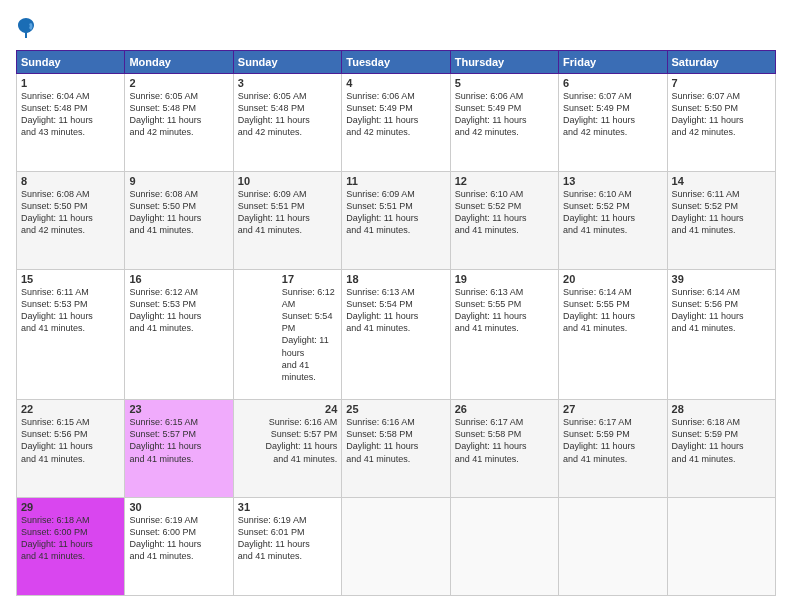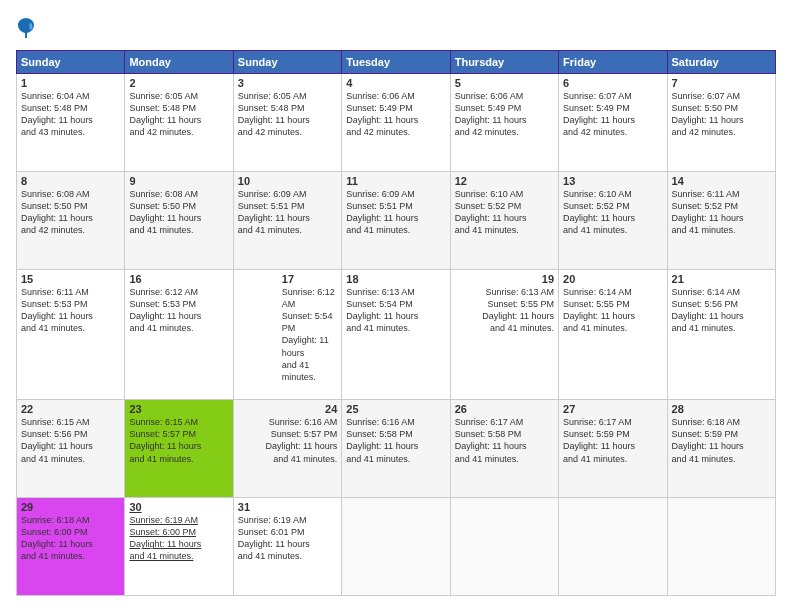--- a/index.html
+++ b/index.html
@@ -261,51 +261,51 @@
 Daylight: 11 hours
 and 41 minutes.</div>
           </td>
           <td style="background: rgb(255, 255, 255); margin-left: 36px;">
             <span class="day-num">18</span>
             <div class="day-info" style="white-space: pre-line;">Sunrise: 6:13 AM
 Sunset: 5:54 PM
 Daylight: 11 hours
 and 41 minutes.</div>
           </td>
-          <td style="background: rgb(255, 255, 255); text-align: right;">
+          <td style="background: rgb(255, 255, 255);">
             <span class="day-num">19</span>
             <div class="day-info" style="white-space: pre-line;">Sunrise: 6:13 AM
 Sunset: 5:55 PM
 Daylight: 11 hours
 and 41 minutes.</div>
           </td>
           <td style="background: rgb(255, 255, 255);">
             <span class="day-num">20</span>
             <div class="day-info" style="white-space: pre-line;">Sunrise: 6:14 AM
 Sunset: 5:55 PM
 Daylight: 11 hours
 and 41 minutes.</div>
           </td>
           <td style="background: rgb(255, 255, 255);">
-            <span class="day-num">21</span>
+            <span class="day-num">39</span>
             <div class="day-info" style="white-space: pre-line;">Sunrise: 6:14 AM
 Sunset: 5:56 PM
 Daylight: 11 hours
 and 41 minutes.</div>
           </td>
         </tr>
         <tr>
           <td style="background: rgb(245, 245, 245);">
             <span class="day-num">22</span>
             <div class="day-info" style="white-space: pre-line;">Sunrise: 6:15 AM
 Sunset: 5:56 PM
 Daylight: 11 hours
 and 41 minutes.</div>
           </td>
-          <td style="background: #84cc16; margin-left: 31px;">
+          <td style="background: #f0abfc; margin-left: 31px;">
             <span class="day-num">23</span>
             <div class="day-info" style="white-space: pre-line;">Sunrise: 6:15 AM
 Sunset: 5:57 PM
 Daylight: 11 hours
 and 41 minutes.</div>
           </td>
           <td style="background: rgb(245, 245, 245); text-align: right;">
             <span class="day-num">24</span>
             <div class="day-info" style="white-space: pre-line;">Sunrise: 6:16 AM
 Sunset: 5:57 PM
@@ -342,21 +342,21 @@
           </td>
         </tr>
         <tr>
           <td style="background: #d946ef;">
             <span class="day-num">29</span>
             <div class="day-info" style="white-space: pre-line;">Sunrise: 6:18 AM
 Sunset: 6:00 PM
 Daylight: 11 hours
 and 41 minutes.</div>
           </td>
-          <td style="background: rgb(255, 255, 255); text-decoration: underline;">
+          <td style="background: rgb(255, 255, 255);">
             <span class="day-num">30</span>
             <div class="day-info" style="white-space: pre-line;">Sunrise: 6:19 AM
 Sunset: 6:00 PM
 Daylight: 11 hours
 and 41 minutes.</div>
           </td>
           <td style="background: rgb(255, 255, 255); margin-top: 19px;">
             <span class="day-num">31</span>
             <div class="day-info" style="white-space: pre-line;">Sunrise: 6:19 AM
 Sunset: 6:01 PM

